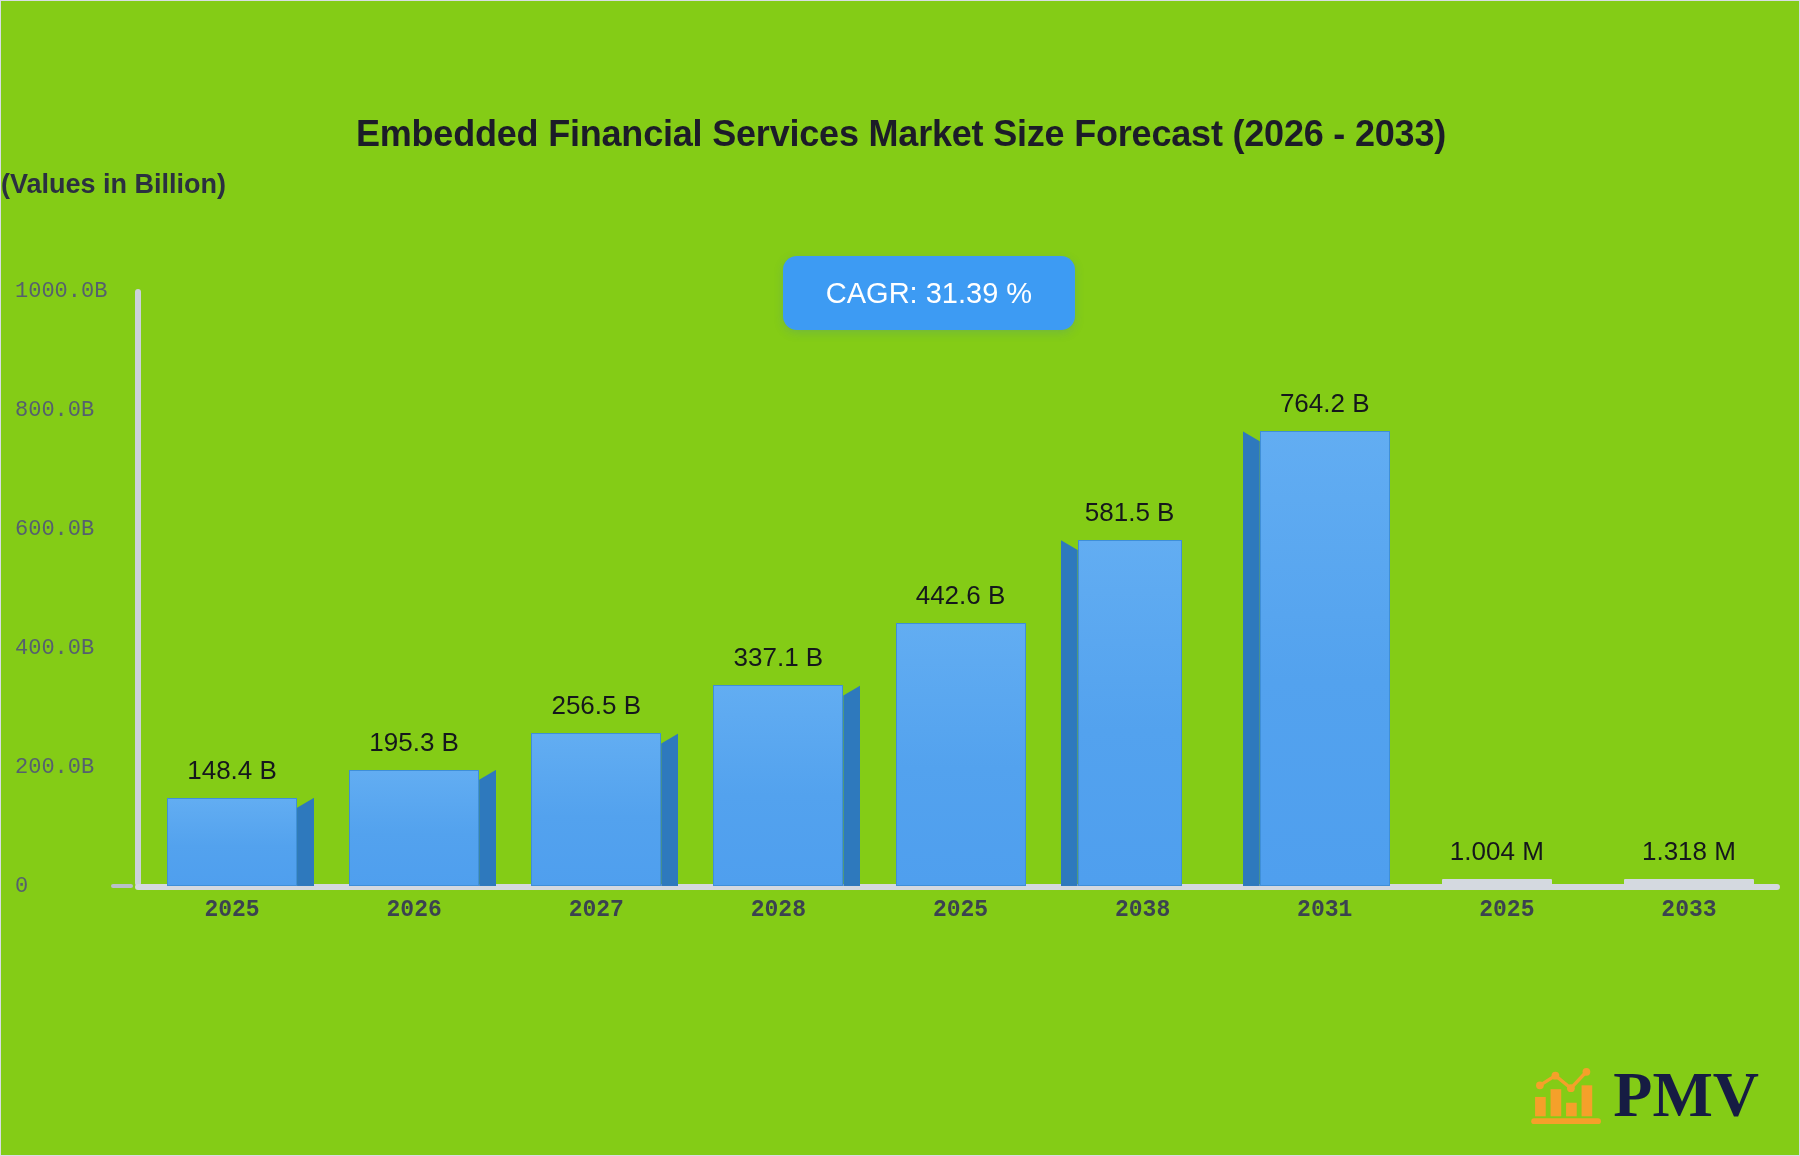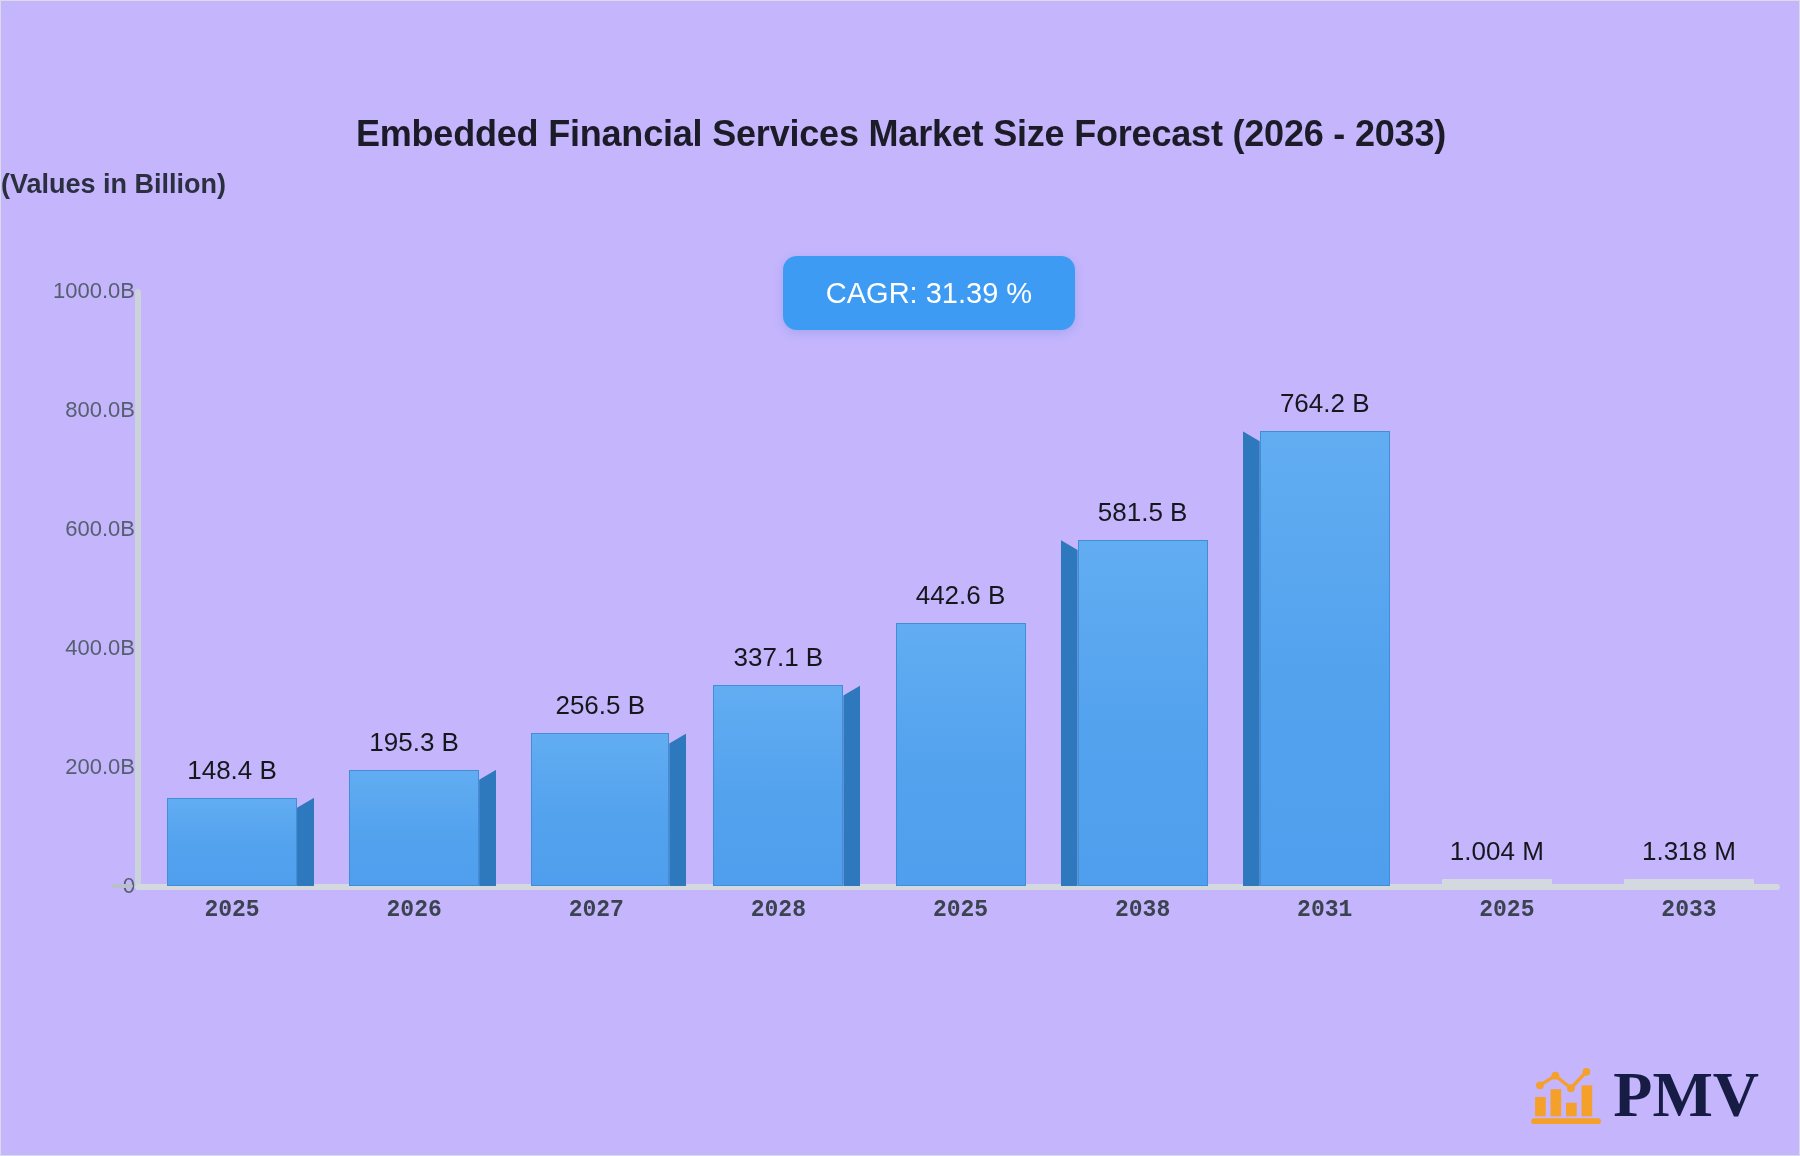--- a/index.html
+++ b/index.html
@@ -1,39 +1,39 @@
 <!DOCTYPE html>
 <html><head>
 <meta charset="utf-8">
 <style>
   html,body{margin:0;padding:0;background:#fff;}
   body{width:1800px;height:1156px;font-family:"Liberation Sans",sans-serif;}
   #page{position:relative;width:1800px;height:1156px;box-sizing:border-box;
-        border:1px solid #d9dde3;background:#c4b5fd;overflow:hidden;}
+        border:1px solid #d9dde3;background:#84cc16;overflow:hidden;}
 
   
   #title{position:absolute;top:112px;left:0;width:1800px;text-align:center;
          font-size:36px;font-weight:bold;color:#1c1c28;letter-spacing:-0.2px;}
   #subtitle{position:absolute;top:168px;left:0;width:1800px;
             font-size:27px;font-weight:bold;color:#2b3040;}
 
   
   #cagr{position:absolute;top:255px;left:782px;width:292px;height:74px;
         border-radius:14px;background:#3d9bf3;color:#fff;font-size:29px;
         display:flex;align-items:center;justify-content:center;
         box-shadow:0 3px 10px rgba(60,120,190,.22);}
 
   
   #plot{position:absolute;left:0;top:0;width:1800px;height:1156px;}
   #yaxis-line{position:absolute;left:134px;top:288px;width:6px;height:597px;
               background:#ccd2da;border-radius:3px;}
   #xaxis-line{position:absolute;left:134px;top:883px;width:1645px;height:6px;
               background:#d4d9e0;border-radius:3px;}
-  .ytick-label{position:absolute;right:0;width:120px;text-align:right;
-               font-size:22px;color:#55606e;transform:translateY(-50%);}
+  .ytick-label{position:absolute;right:0;width:120px;
+               font-size:22px;color:#55606e;transform:translateY(-50%);font-family:Liberation Mono, monospace;}
   .ytick-wrap{position:absolute;left:0;width:134px;height:0;}
   .ytick-dash{position:absolute;left:110px;top:-2px;width:22px;height:4px;
               background:#b9c0c9;border-radius:2px;display:none;}
   .ytick-wrap.zero .ytick-dash{display:block;}
 
   
   .bar-group{position:absolute;bottom:271px;}
   .bar-face{position:absolute;bottom:0;left:0;right:0;
             background:linear-gradient(180deg,#62adf2 0%,#53a2ee 55%,#4f9fee 100%);
             border:1px solid #3f8fd8;box-sizing:border-box;}
@@ -94,35 +94,35 @@
         <div class="bar-group" style="left: 166.056px; bottom: 271px; width: 130px; height: 88.298px;">
           <div class="bar-side right" style="height: 88.298px;"></div>
           <div class="bar-face" style="height: 88.298px;"></div>
           <div class="bar-label" style="bottom: 100.298px;">148.4 B</div>
         </div>
         <div class="bar-group" style="left: 348.167px; bottom: 271px; width: 130px; height: 116.204px;">
           <div class="bar-side right" style="height: 116.204px;"></div>
           <div class="bar-face" style="height: 116.204px;"></div>
           <div class="bar-label" style="bottom: 128.203px;">195.3 B</div>
         </div>
-        <div class="bar-group" style="left: 530.278px; bottom: 271px; width: 130px; height: 152.618px; padding-left: 8px;">
+        <div class="bar-group" style="left: 530.278px; bottom: 271px; width: 130px; height: 152.618px;">
           <div class="bar-side right" style="height: 152.618px;"></div>
           <div class="bar-face" style="height: 152.618px;"></div>
           <div class="bar-label" style="bottom: 164.618px;">256.5 B</div>
         </div>
         <div class="bar-group" style="left: 712.389px; bottom: 271px; width: 130px; height: 200.575px;">
           <div class="bar-side right" style="height: 200.575px;"></div>
           <div class="bar-face" style="height: 200.575px;"></div>
           <div class="bar-label" style="bottom: 212.575px;">337.1 B</div>
         </div>
         <div class="bar-group" style="left: 894.5px; bottom: 271px; width: 130px; height: 263.347px;">
           <div class="bar-face" style="height: 263.347px;"></div>
           <div class="bar-label" style="bottom: 275.347px;">442.6 B</div>
         </div>
-        <div class="bar-group" style="left: 1076.61px; bottom: 271px; width: 130px; height: 345.993px;">
+        <div class="bar-group" style="left: 1076.61px; bottom: 271px; width: 104px; height: 345.993px;">
           <div class="bar-side left" style="height: 345.993px;"></div>
           <div class="bar-face" style="height: 345.993px;"></div>
           <div class="bar-label" style="bottom: 357.993px;">581.5 B</div>
         </div>
         <div class="bar-group" style="left: 1258.72px; bottom: 271px; width: 130px; height: 454.699px;">
           <div class="bar-side left" style="height: 454.699px;"></div>
           <div class="bar-face" style="height: 454.699px;"></div>
           <div class="bar-label" style="bottom: 466.699px;">764.2 B</div>
         </div>
         <div class="bar-group" style="left: 1440.83px; bottom: 271px; width: 110px; height: 7px;">

